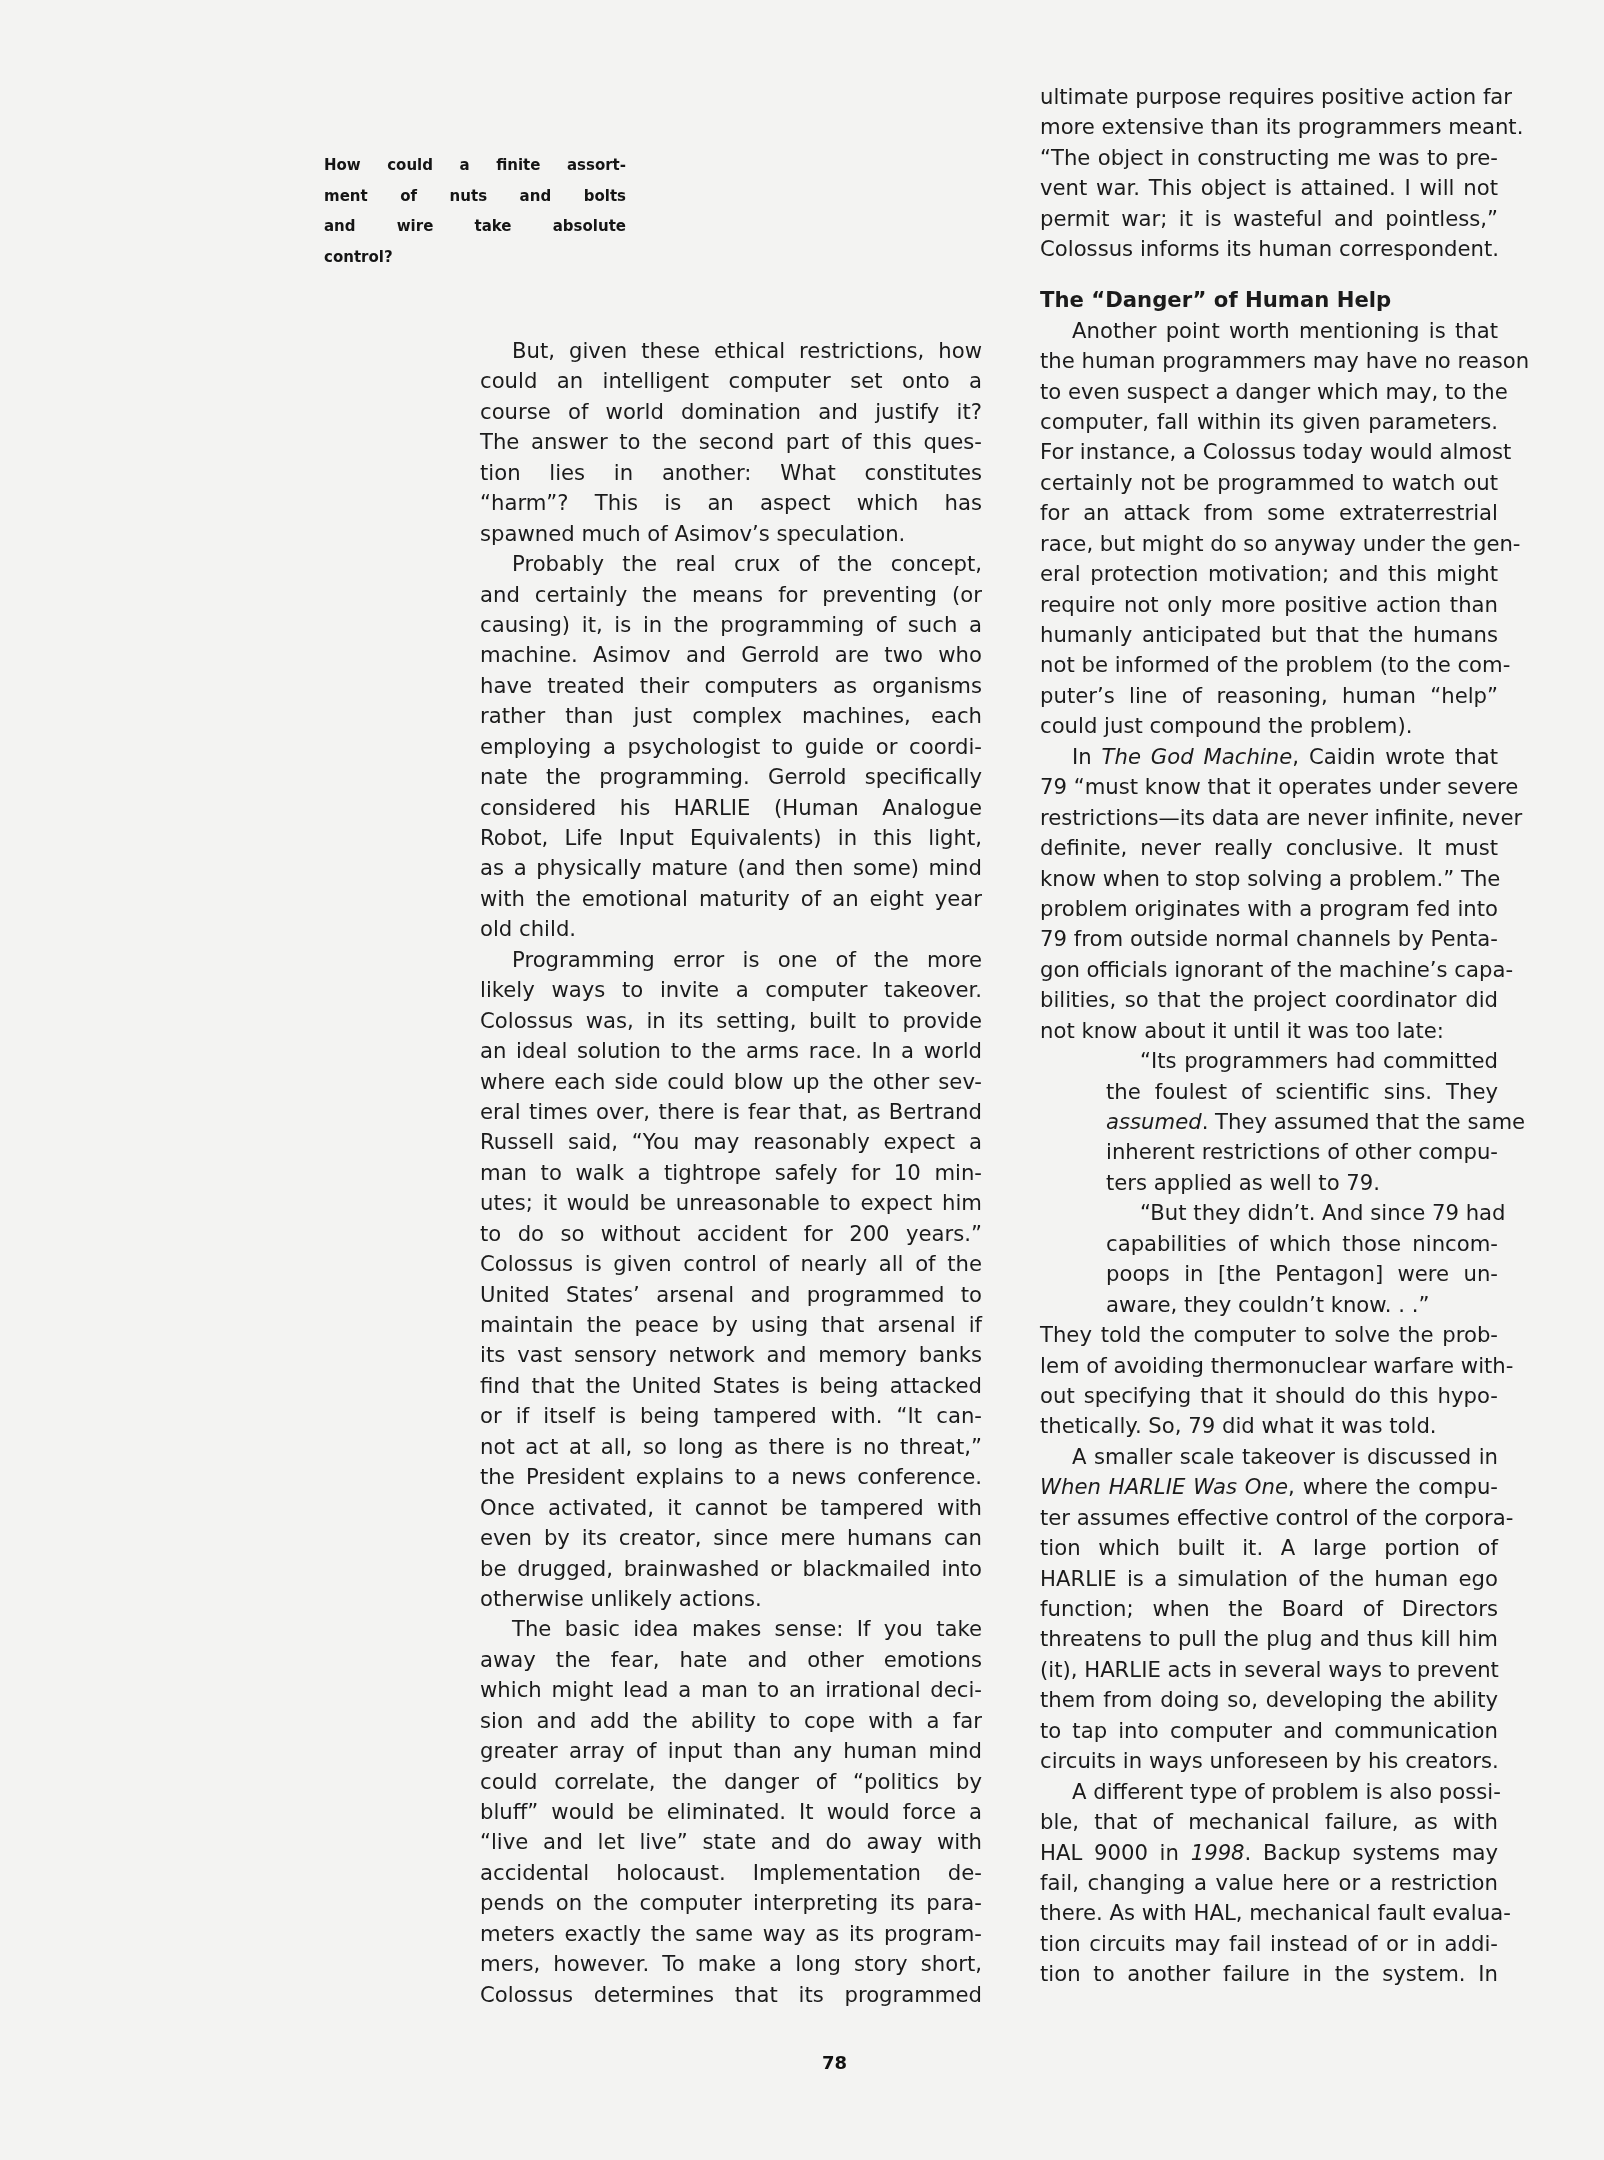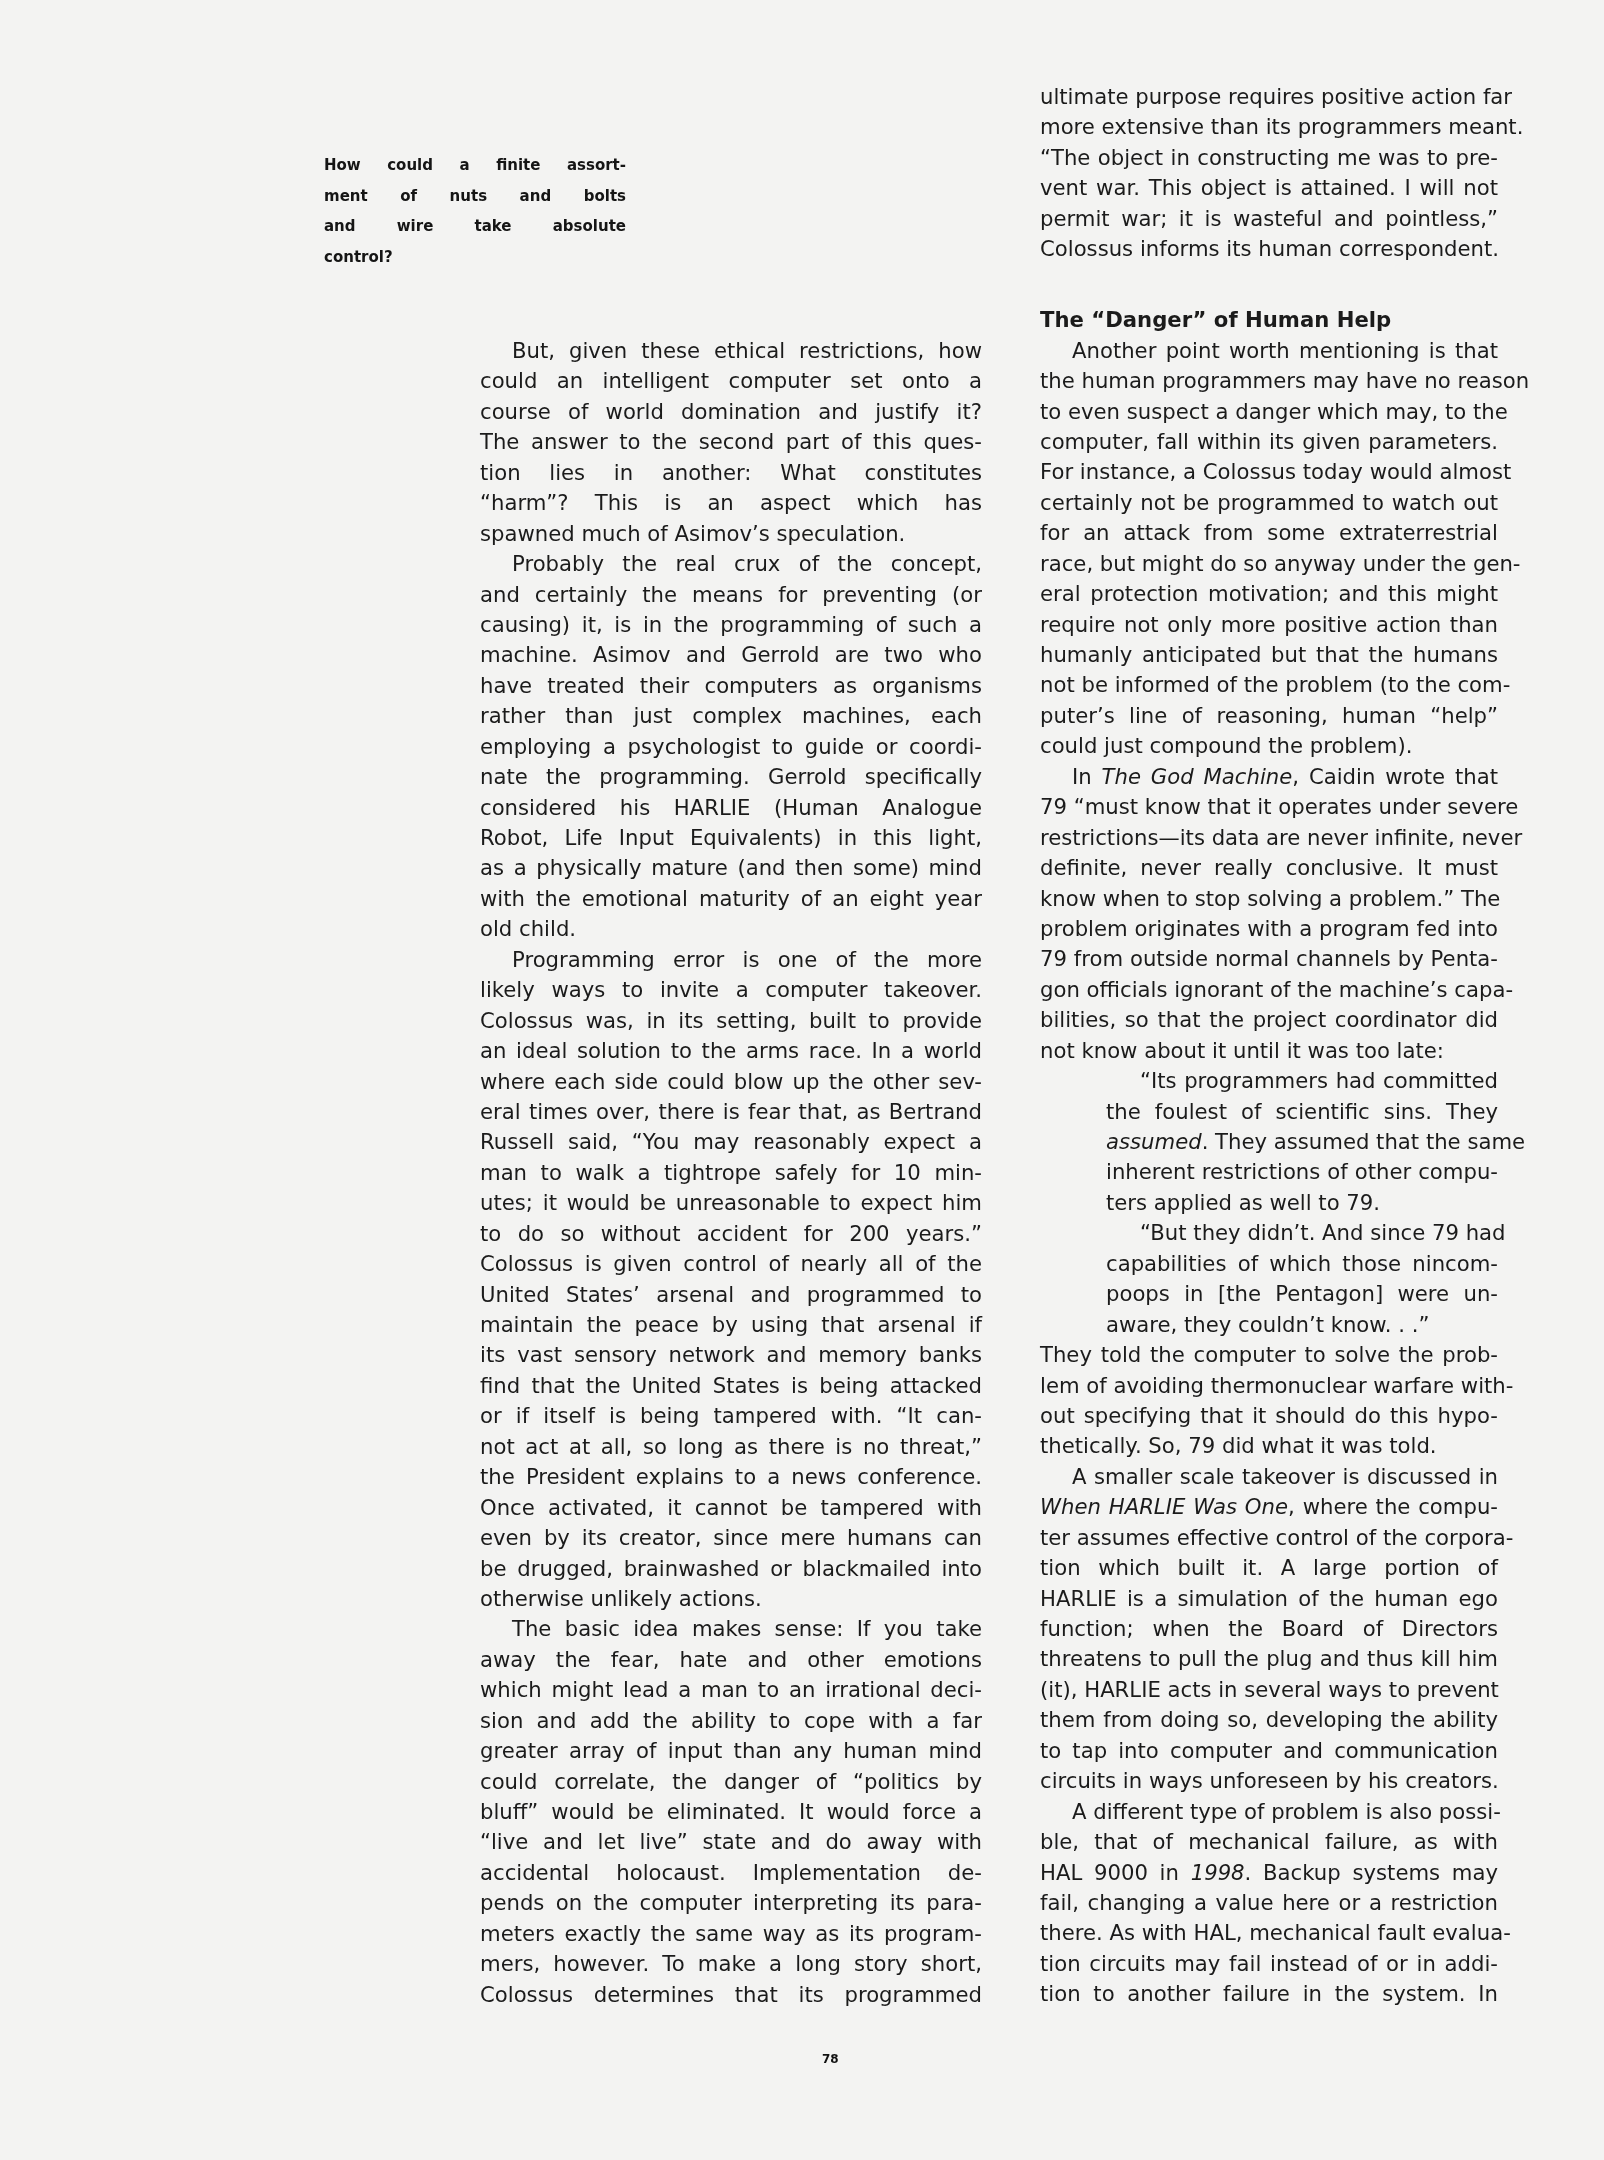--- a/index.html
+++ b/index.html
@@ -15,25 +15,25 @@
     position: absolute; font-size: 21.2px; line-height: 30.45px; color: #1b1b1b;
   }
   .col-mid { left: 480px; top: 336px; width: 502px; }
   .col-right { left: 1040px; top: 82px; width: 458px; }
   .ln { display: block; height: 30.45px; white-space: nowrap; text-align: justify; text-align-last: justify; }
   .ln.last { text-align-last: left; }
   .ln.ind { text-indent: 32px; }
   .ln.gap { }
   .ln.quote { padding-left: 66px; }
   .ln.quote.ind { text-indent: 34px; }
-  .heading { display: block; font-weight: bold; height: 31px; margin-top: 40px; text-align: right; text-align-last: left; }
+  .heading { display: block; font-weight: bold; height: 31px; margin-top: 20px; text-align: right; text-align-last: left; }
   .pq-ln { display: block; text-align: justify; text-align-last: justify; white-space: nowrap; }
   .pq-ln.last { text-align-last: left; }
   .page-num {
-    position: absolute; left: 822px; top: 2052px; font-weight: bold; font-size: 12px; color: #111;
+    position: absolute; left: 822px; top: 2052px; font-weight: bold; font-size: 18px; color: #111;
   }
   i { font-style: italic; }
 </style>
 </head>
 <body>
 
 <div>
   <div class="pullquote">
     <span class="pq-ln">How could a finite assort-</span>
     <span class="pq-ln">ment of nuts and bolts</span>

